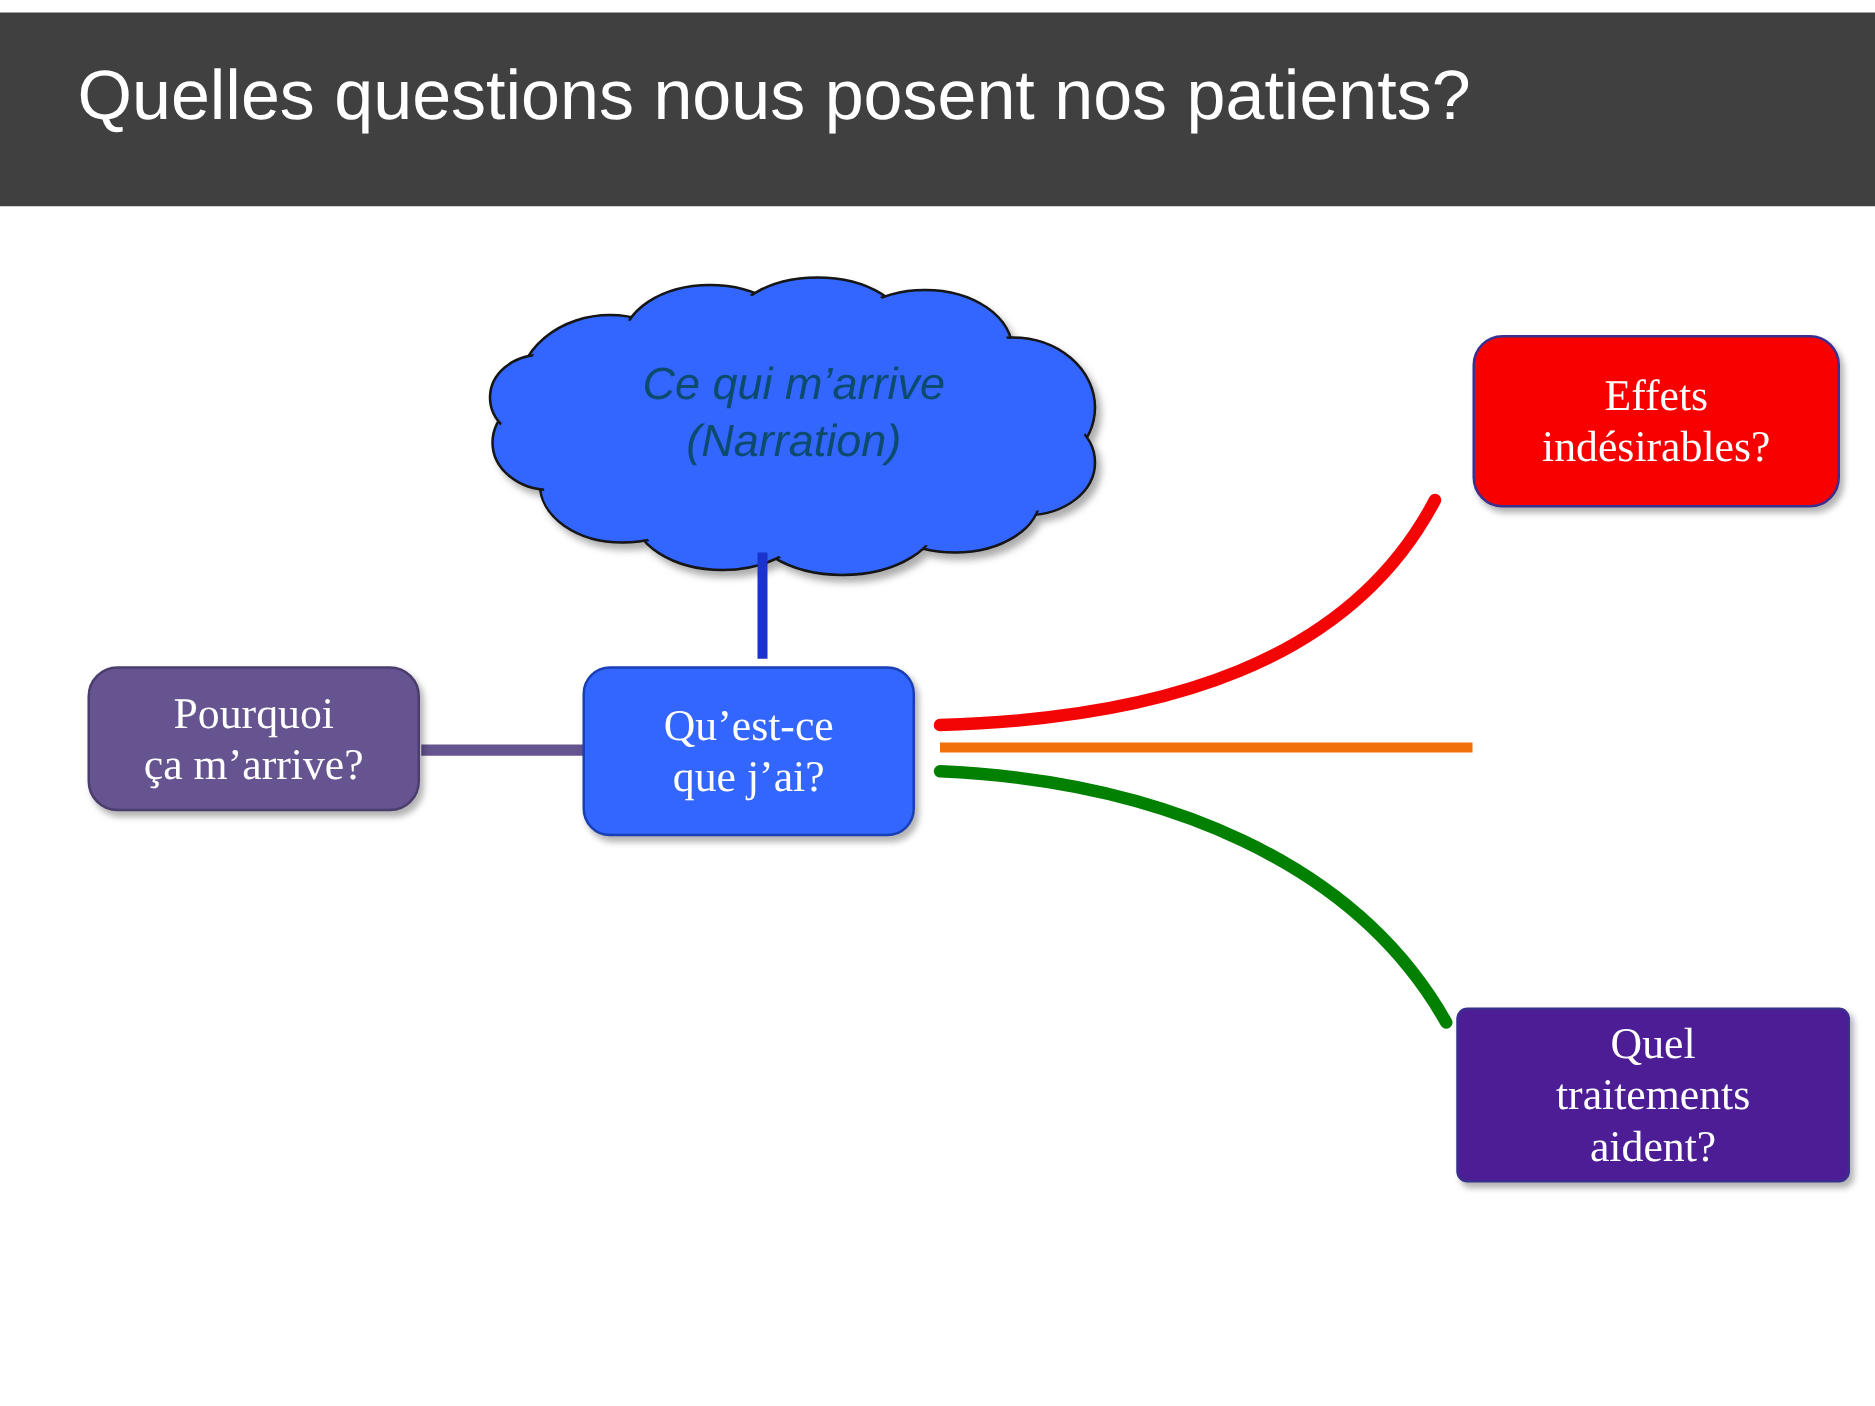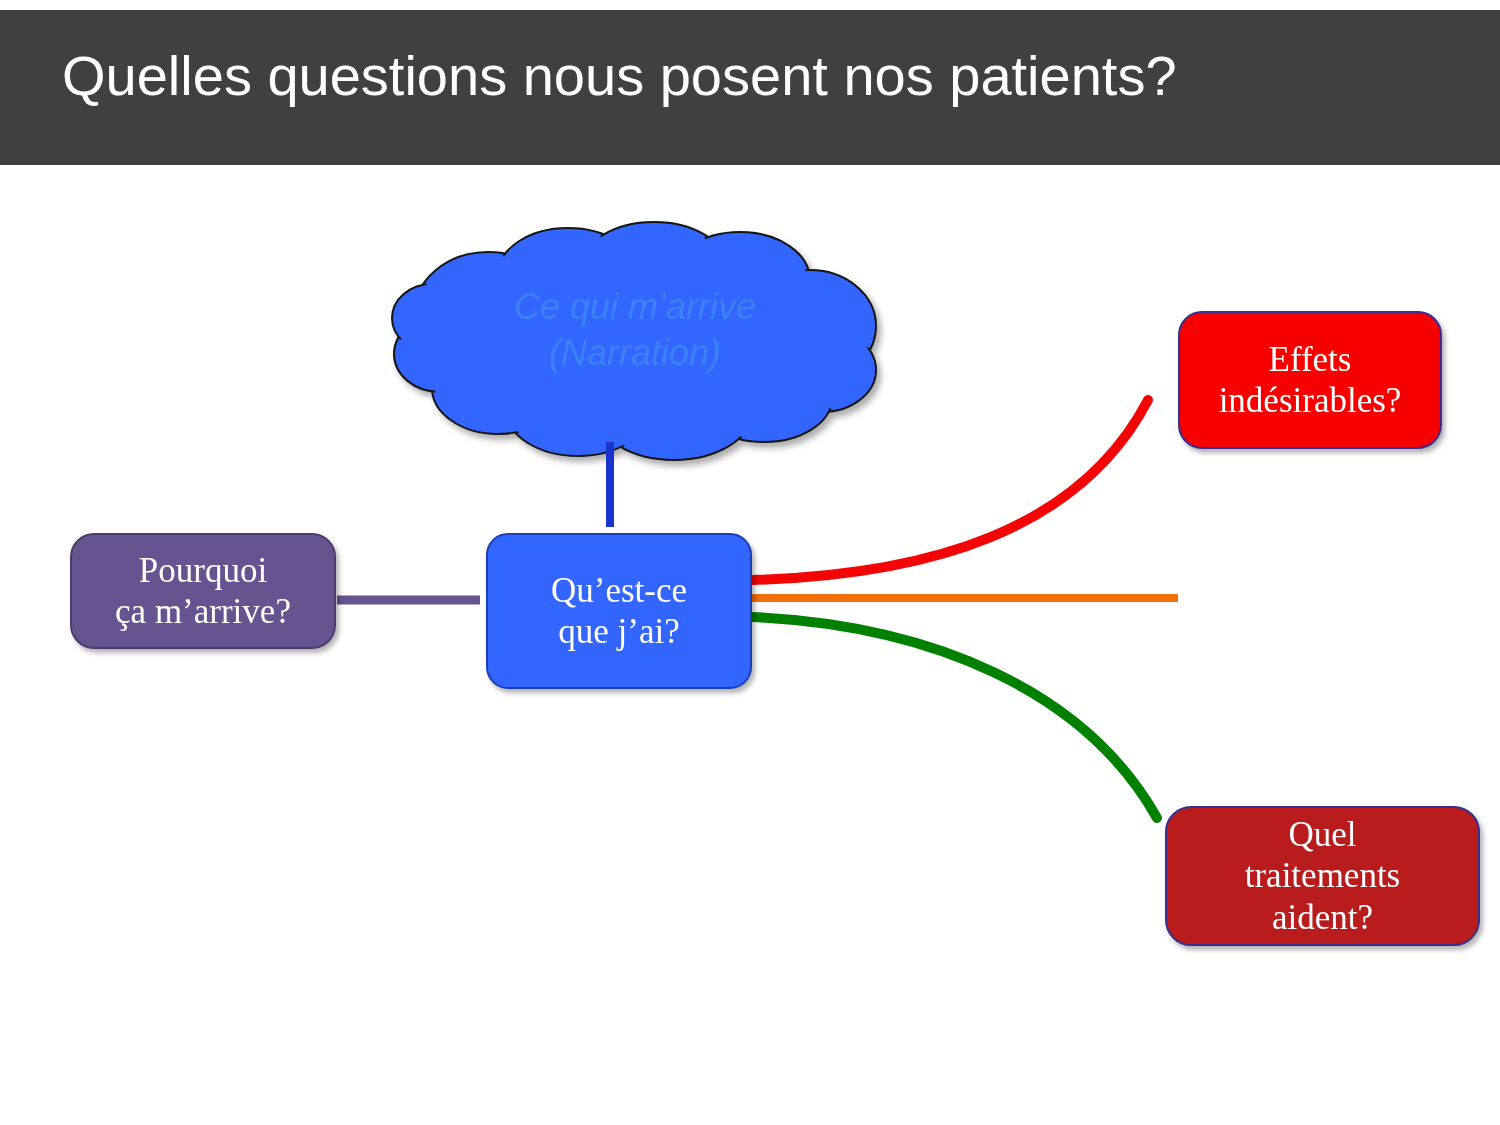--- a/index.html
+++ b/index.html
@@ -64,62 +64,61 @@
     top: 533px;
     width: 266px;
     height: 116px;
     background: #665490;
     font-size: 35px;
     border-color: #4b3d6d;
     border-radius: 24px;
   }
 
   #node-quest-ce {
-    left: 486px;
+    left: 466px;
     top: 533px;
     width: 266px;
-    height: 156px;
+    height: 136px;
     background: #3366ff;
     border-color: #1a3fb5;
     font-size: 35px;
     border-radius: 22px;
   }
 
   #node-effets {
     left: 1178px;
     top: 268px;
-    width: 264px;
+    width: 294px;
     height: 138px;
     background: #f80000;
     border-color: #3a2f8f;
     font-size: 35px;
     border-radius: 24px;
-    margin-top: 43px;
   }
 
   #node-grave {
     left: 1190px;
     top: 533px;
     width: 226px;
     height: 137px;
     background: #f2700c;
     border-color: #3a2f8f;
     font-size: 35px;
     border-radius: 22px;
   }
 
   #node-traitements {
     left: 1165px;
     top: 806px;
     width: 315px;
     height: 140px;
-    background: #b91c1c;
+    background: #4c1d95;
     border-color: #3a2f8f;
     font-size: 35px;
-    border-radius: 26px;
+    border-radius: 9px;
   }
 
   
   #cloud-wrap {
     position: absolute;
     left: 392px;
     top: 222px;
     width: 486px;
     height: 236px;
   }
@@ -133,21 +132,21 @@
   }
   #cloud-label {
     position: absolute;
     left: 0;
     top: 62px;
     width: 486px;
     text-align: center;
     font-family: "Liberation Sans", sans-serif;
     font-style: italic;
     font-size: 36px;
-    color: #3b82f6;
+    color: #0c4a6e;
     line-height: 1.28;
     white-space: pre-line;
     pointer-events: none;
   }
 
   
   #connectors {
     position: absolute;
     left: 0;
     top: 0;

